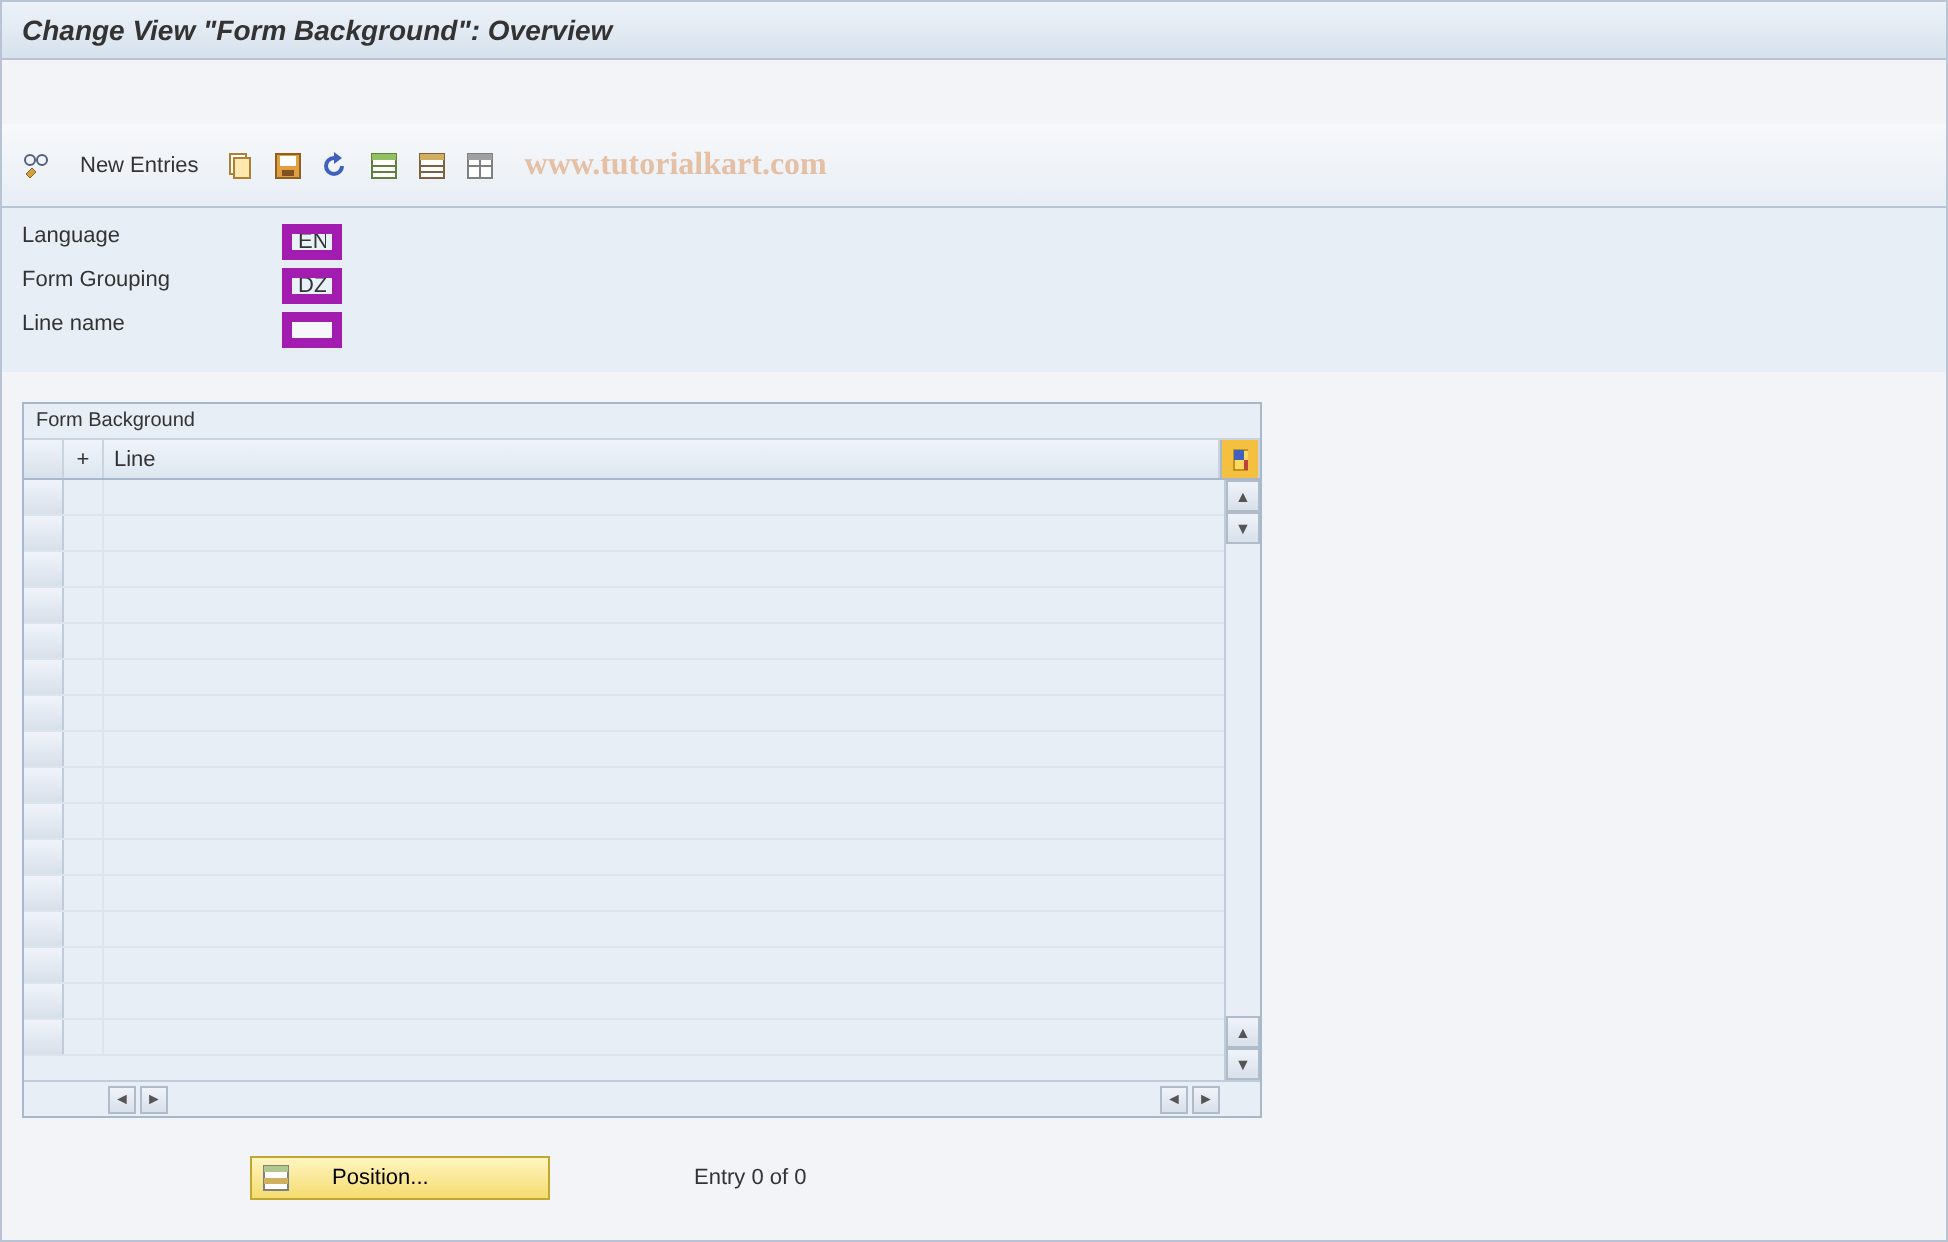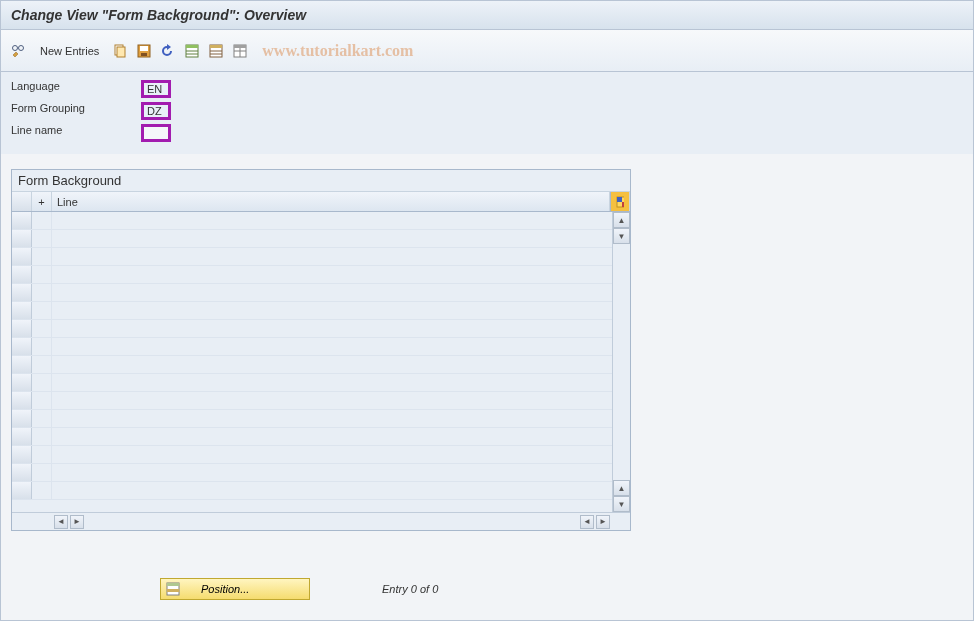--- a/index.html
+++ b/index.html
@@ -23,20 +23,21 @@
       border-bottom: 1px solid #b8c4d4;
     }
     .toolbar {
       background: linear-gradient(to bottom, #f7f9fb 0%, #e8eef5 100%);
       padding: 4px 8px;
       border-bottom: 1px solid #b8c4d4;
       display: flex;
       align-items: center;
       gap: 4px;
       height: 42px;
+      margin-top: 32px;
     }
     .toolbar-btn {
       display: inline-flex;
       align-items: center;
       justify-content: center;
       width: 20px;
       height: 20px;
       cursor: pointer;
       border: 1px solid transparent;
     }
@@ -63,39 +64,39 @@
       margin-bottom: 2px;
       height: 20px;
     }
     .form-label {
       width: 130px;
       color: #333;
       font-size: 11px;
     }
     .form-input {
       background: #e8f0f8;
-      border: 3px solid #a21caf;
+      border: 5px solid #a21caf;
       height: 18px;
       padding: 0 3px;
       font-size: 11px;
       color: #333;
       width: 30px;
       text-align: left;
     }
     .form-input.w40 { width: 30px; }
     .form-input.empty { background: #f5f7fa; }
     .table-container {
       margin: 15px 10px 0 10px;
       border: 1px solid #a8b8cc;
       background: #e8eef5;
       width: 620px;
     }
     .table-title {
       padding: 3px 6px;
-      font-size: 13px;
+      font-size: 10px;
       color: #333;
       background: #e8eef5;
       border-bottom: 1px solid #c8d4e0;
     }
     .table-header {
       display: flex;
       background: linear-gradient(to bottom, #f0f4fa 0%, #dde6f0 100%);
       border-bottom: 1px solid #a8b8cc;
       height: 20px;
     }
@@ -161,25 +162,24 @@
     .hscroll-btn {
       width: 14px; height: 14px;
       border: 1px solid #b0bcca;
       background: linear-gradient(to bottom, #f0f4fa, #d8e0ea);
       display: flex; align-items: center; justify-content: center;
       font-size: 8px; color: #555; cursor: pointer;
     }
     .footer {
       position: absolute;
       bottom: 20px;
-      left: 13px; right: 0;
-      display: flex;
-      align-items: center;
-      padding: 0 26px;
-      font-style: italic;
+      left: 0; right: 0;
+      display: flex;
+      align-items: center;
+      padding: 0 4px;
     }
     .position-btn {
       margin-left: 120px;
       width: 150px;
       height: 22px;
       background: linear-gradient(to bottom, #fff5c0, #f5dc6f);
       border: 1px solid #c0a830;
       display: flex;
       align-items: center;
       padding: 0 4px;

